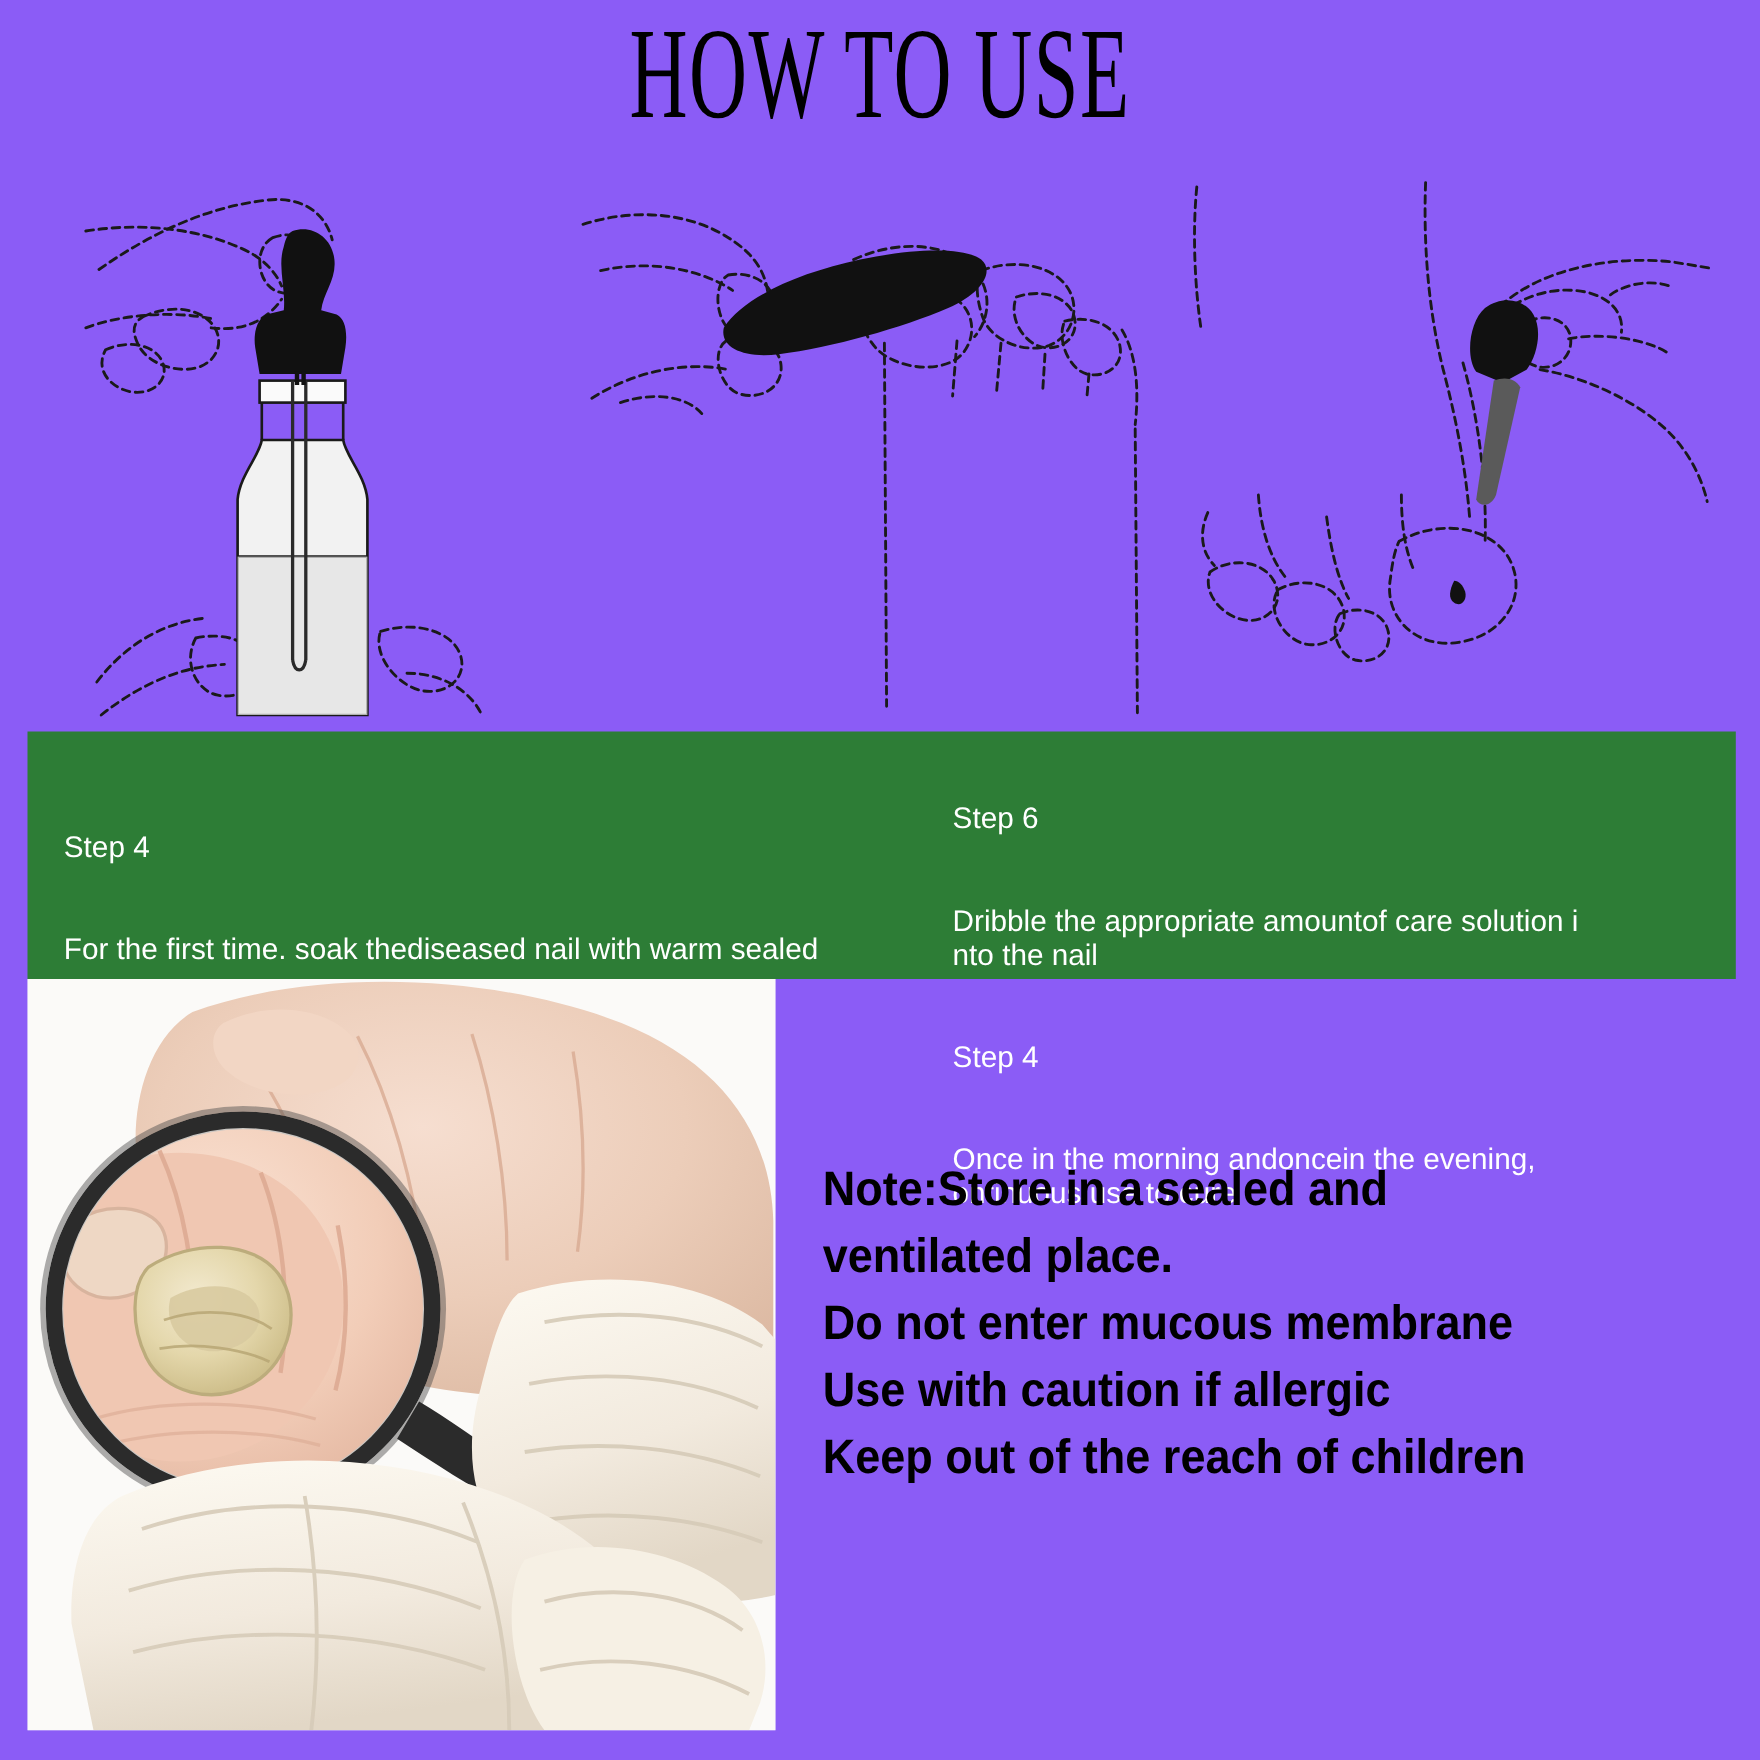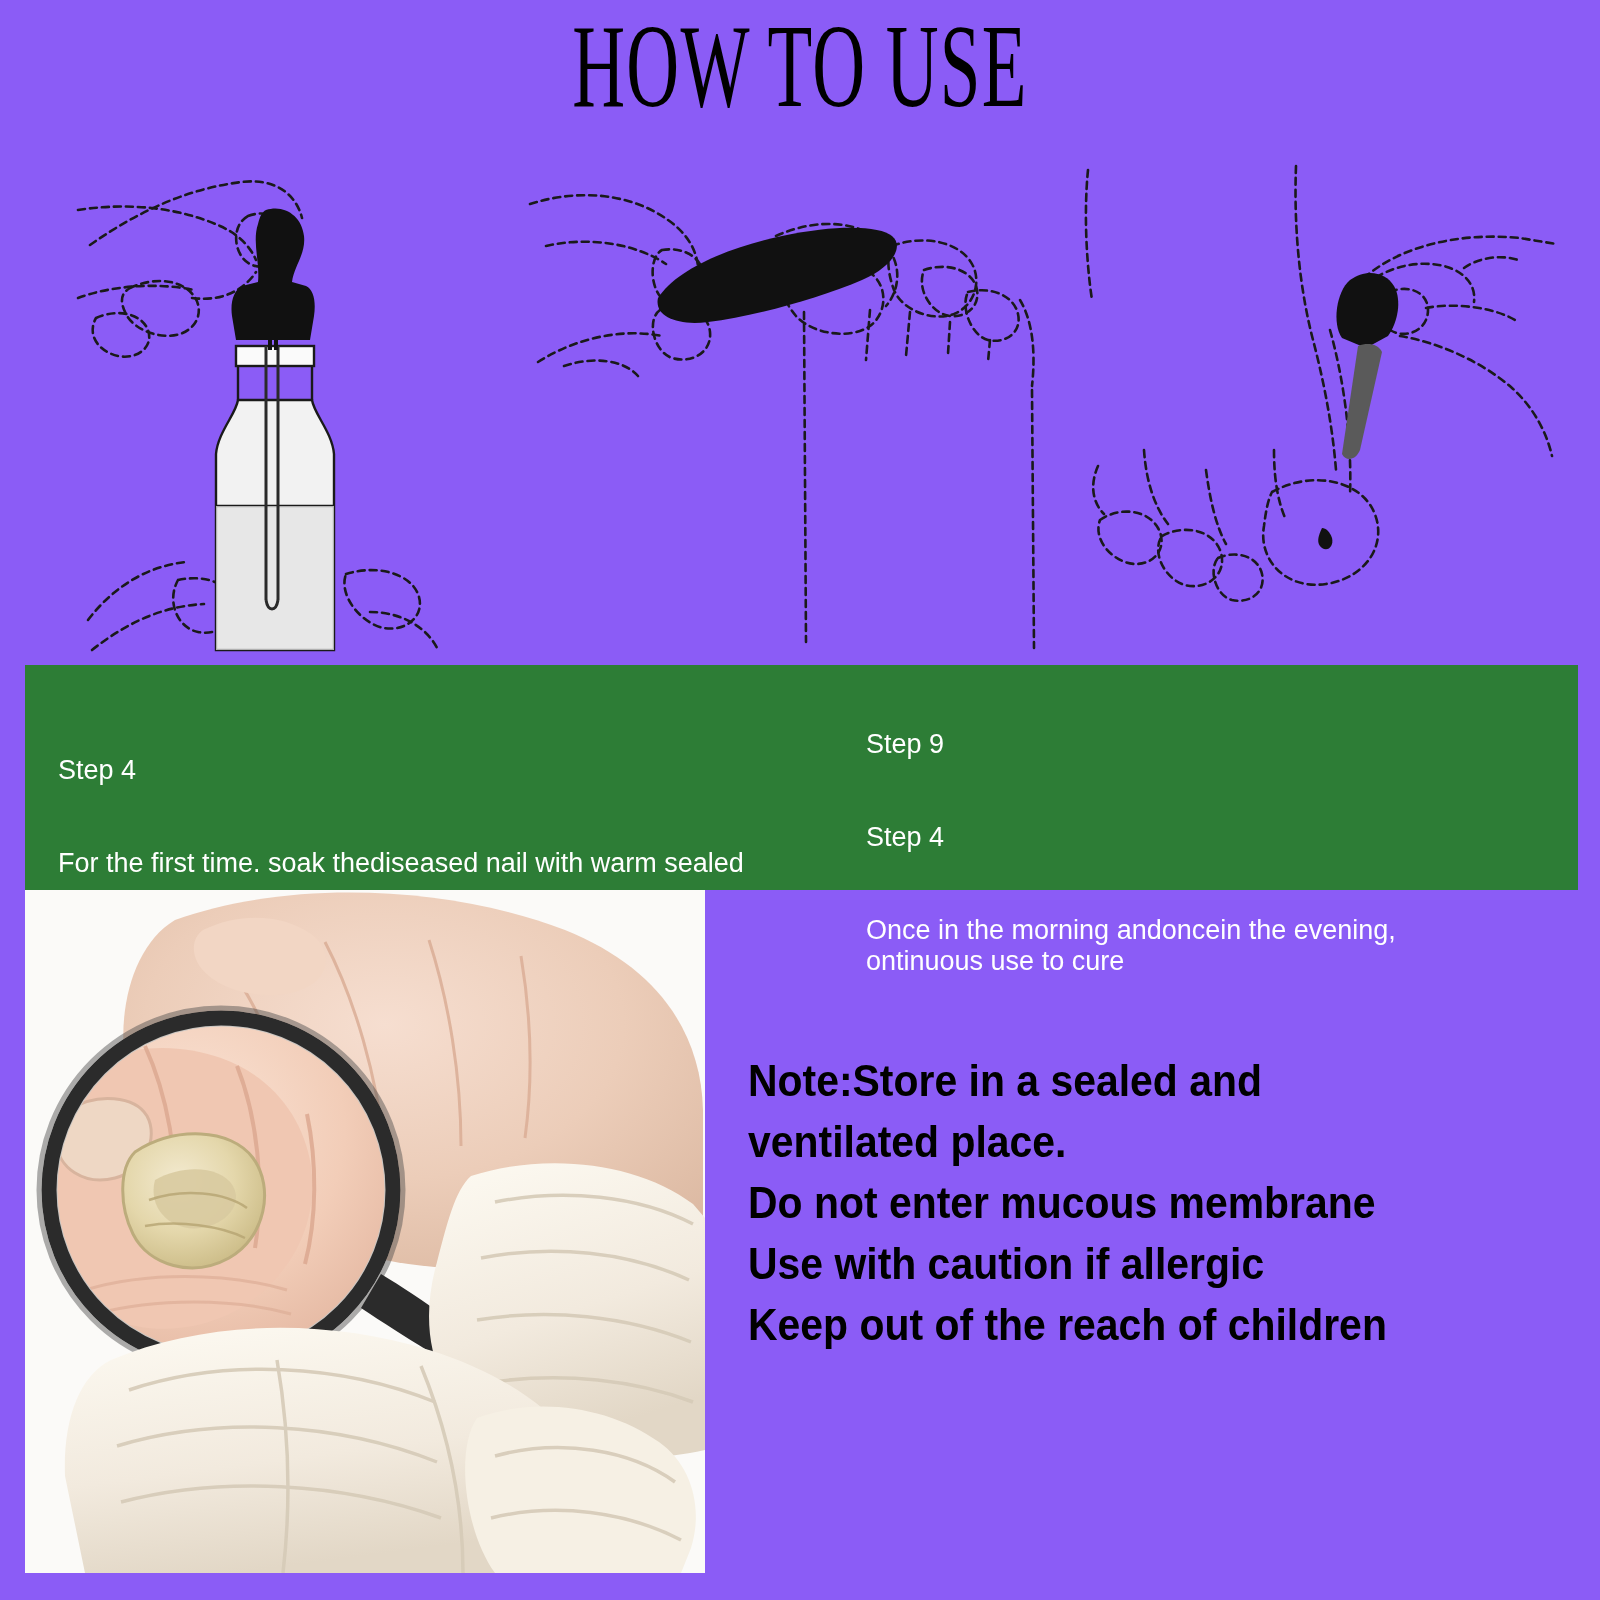--- a/index.html
+++ b/index.html
@@ -223,21 +223,23 @@
   </div>
 
   <div id="steps-panel">
     <div class="steps-col" id="steps-col-left">
       <span class="step-label">Step 4</span>
       <span class="step-body">For the first time. soak thediseased nail with warm sealed</span>
       <span class="step-label">Step 2</span>
       <span class="step-body">Sharpen your nails with a file</span>
     </div>
     <div class="steps-col" id="steps-col-right">
-      <span class="step-label">Step 9</span>
+      <span class="step-label">Step 6</span>
+      <span class="step-body">Dribble the appropriate amountof care solution i
+nto the nail</span>
       <span class="step-label">Step 4</span>
       <span class="step-body">Once in the morning andoncein the evening,
 ontinuous use to cure</span>
     </div>
   </div>
 
   <div id="photo">
     <svg viewBox="0 0 680 683" xmlns="http://www.w3.org/2000/svg">
       <defs>
         <radialGradient id="skinG" cx="45%" cy="35%" r="75%">

